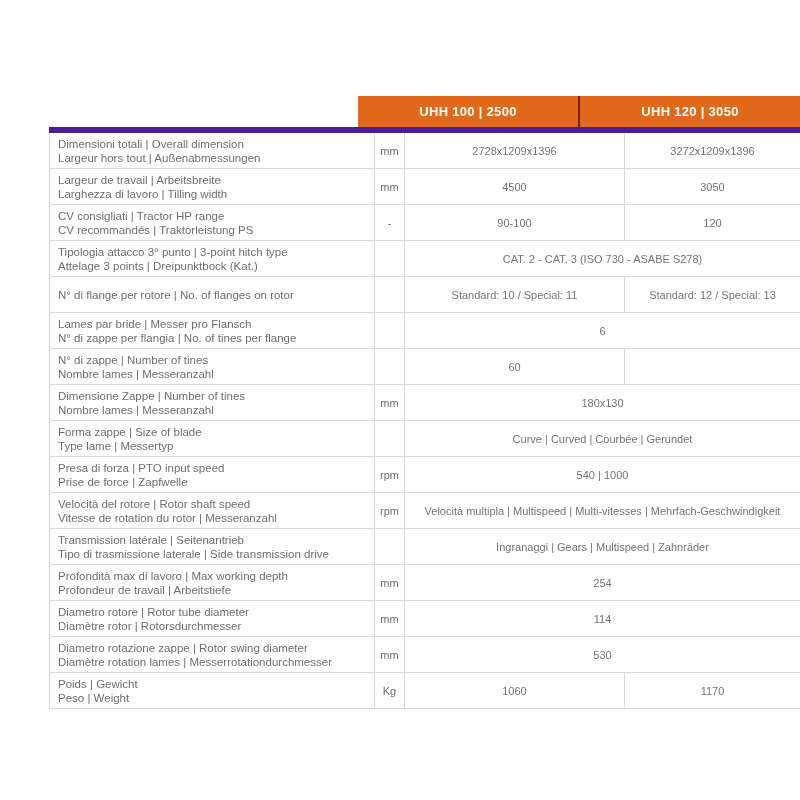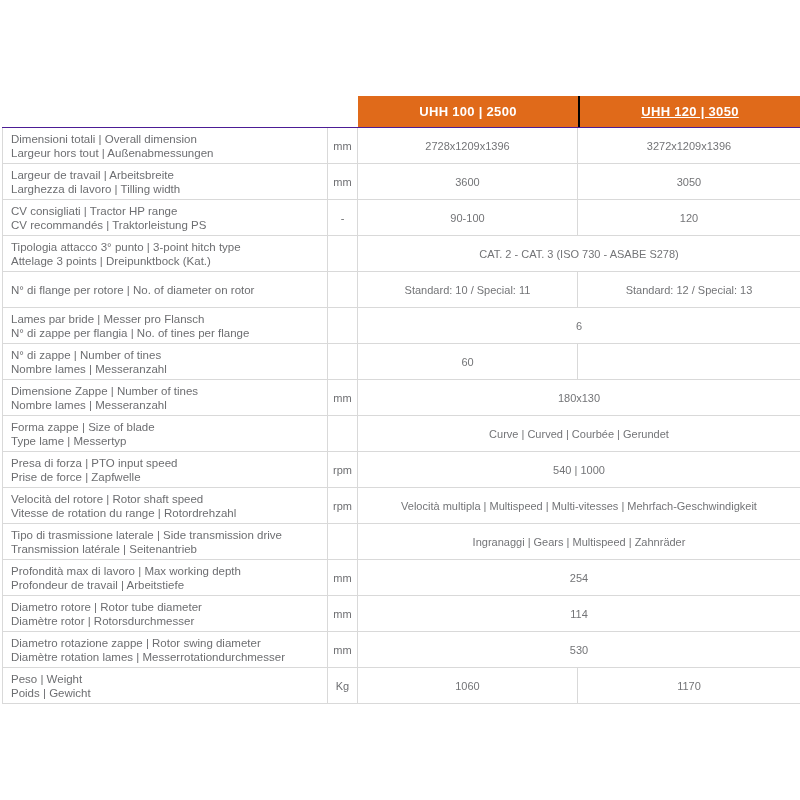--- a/index.html
+++ b/index.html
@@ -32,22 +32,22 @@
     background: #e06a1a;
     color: #ffffff;
     font-weight: 700;
     font-size: 13px;
     letter-spacing: 0.3px;
     display: flex;
     align-items: center;
     justify-content: center;
     white-space: nowrap;
   }
-  .hcell.second { border-left: 2px solid #000000; text-decoration: underline; }
-  .tbody { border-top: 1px solid #4c1d95; }
+  .hcell.second { border-left: 2px solid #7f1d1d; }
+  .tbody { border-top: 6px solid #4c1d95; margin-left: 47px; }
   .r {
     display: grid;
     grid-template-columns: 326px 30px 220px 1fr;
     height: 36px;
     border-bottom: 1px solid #d9d9d9;
     box-sizing: border-box;
     color: #6d6e71;
   }
   .c { box-sizing: border-box; min-width: 0; }
   .lab {
@@ -104,21 +104,21 @@
         <div class="c val first">2728x1209x1396</div>
         <div class="c val">3272x1209x1396</div>
       </div>
 
       <div class="r">
         <div class="c lab">
           <span>Largeur de travail | Arbeitsbreite</span>
           <span>Larghezza di lavoro | Tilling width</span>
         </div>
         <div class="c unit">mm</div>
-        <div class="c val first">3600</div>
+        <div class="c val first">4500</div>
         <div class="c val">3050</div>
       </div>
 
       <div class="r">
         <div class="c lab">
           <span>CV consigliati | Tractor HP range</span>
           <span>CV recommandés | Traktorleistung PS</span>
         </div>
         <div class="c unit">-</div>
         <div class="c val first">90-100</div>
@@ -129,21 +129,21 @@
         <div class="c lab">
           <span>Tipologia attacco 3° punto | 3-point hitch type</span>
           <span>Attelage 3 points | Dreipunktbock (Kat.)</span>
         </div>
         <div class="c unit"></div>
         <div class="c val merged">CAT. 2 - CAT. 3 (ISO 730 - ASABE S278)</div>
       </div>
 
       <div class="r">
         <div class="c lab">
-          <span>N° di flange per rotore | No. of diameter on rotor</span>
+          <span>N° di flange per rotore | No. of flanges on rotor</span>
         </div>
         <div class="c unit"></div>
         <div class="c val first">Standard: 10 / Special: 11</div>
         <div class="c val">Standard: 12 / Special: 13</div>
       </div>
 
       <div class="r">
         <div class="c lab">
           <span>Lames par bride | Messer pro Flansch</span>
           <span>N° di zappe per flangia | No. of tines per flange</span>
@@ -184,30 +184,30 @@
           <span>Presa di forza | PTO input speed</span>
           <span>Prise de force | Zapfwelle</span>
         </div>
         <div class="c unit">rpm</div>
         <div class="c val merged">540 | 1000</div>
       </div>
 
       <div class="r">
         <div class="c lab">
           <span>Velocità del rotore | Rotor shaft speed</span>
-          <span>Vitesse de rotation du range | Rotordrehzahl</span>
+          <span>Vitesse de rotation du rotor | Messeranzahl</span>
         </div>
         <div class="c unit">rpm</div>
         <div class="c val merged">Velocità multipla | Multispeed | Multi-vitesses | Mehrfach-Geschwindigkeit</div>
       </div>
 
       <div class="r">
         <div class="c lab">
+          <span>Transmission latérale | Seitenantrieb</span>
           <span>Tipo di trasmissione laterale | Side transmission drive</span>
-          <span>Transmission latérale | Seitenantrieb</span>
         </div>
         <div class="c unit"></div>
         <div class="c val merged">Ingranaggi | Gears | Multispeed | Zahnräder</div>
       </div>
 
       <div class="r">
         <div class="c lab">
           <span>Profondità max di lavoro | Max working depth</span>
           <span>Profondeur de travail | Arbeitstiefe</span>
         </div>
@@ -228,22 +228,22 @@
         <div class="c lab">
           <span>Diametro rotazione zappe | Rotor swing diameter</span>
           <span>Diamètre rotation lames | Messerrotationdurchmesser</span>
         </div>
         <div class="c unit">mm</div>
         <div class="c val merged">530</div>
       </div>
 
       <div class="r">
         <div class="c lab">
+          <span>Poids | Gewicht</span>
           <span>Peso | Weight</span>
-          <span>Poids | Gewicht</span>
         </div>
         <div class="c unit">Kg</div>
         <div class="c val first">1060</div>
         <div class="c val">1170</div>
       </div>
 
     </div>
   </div>
 </div>
 

